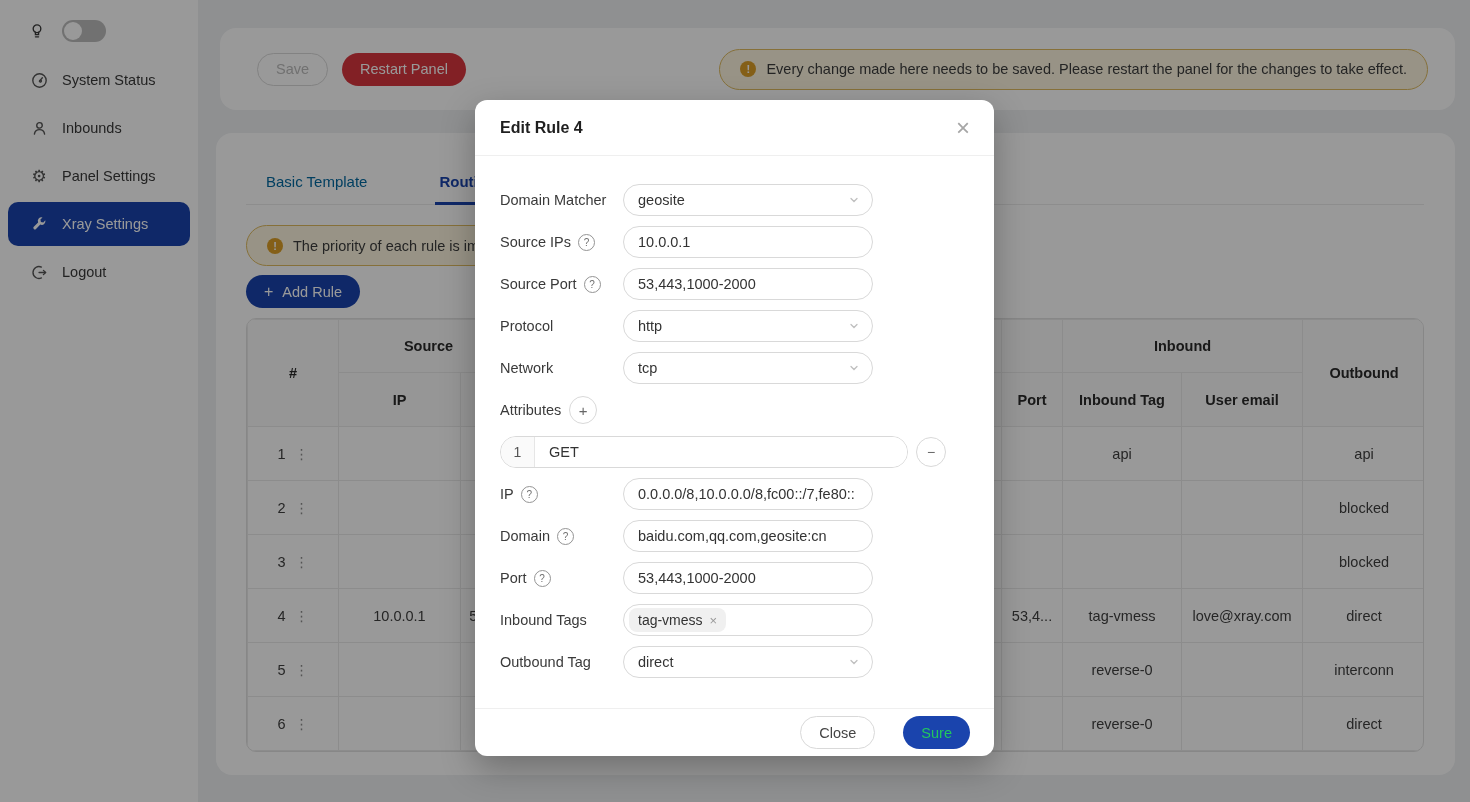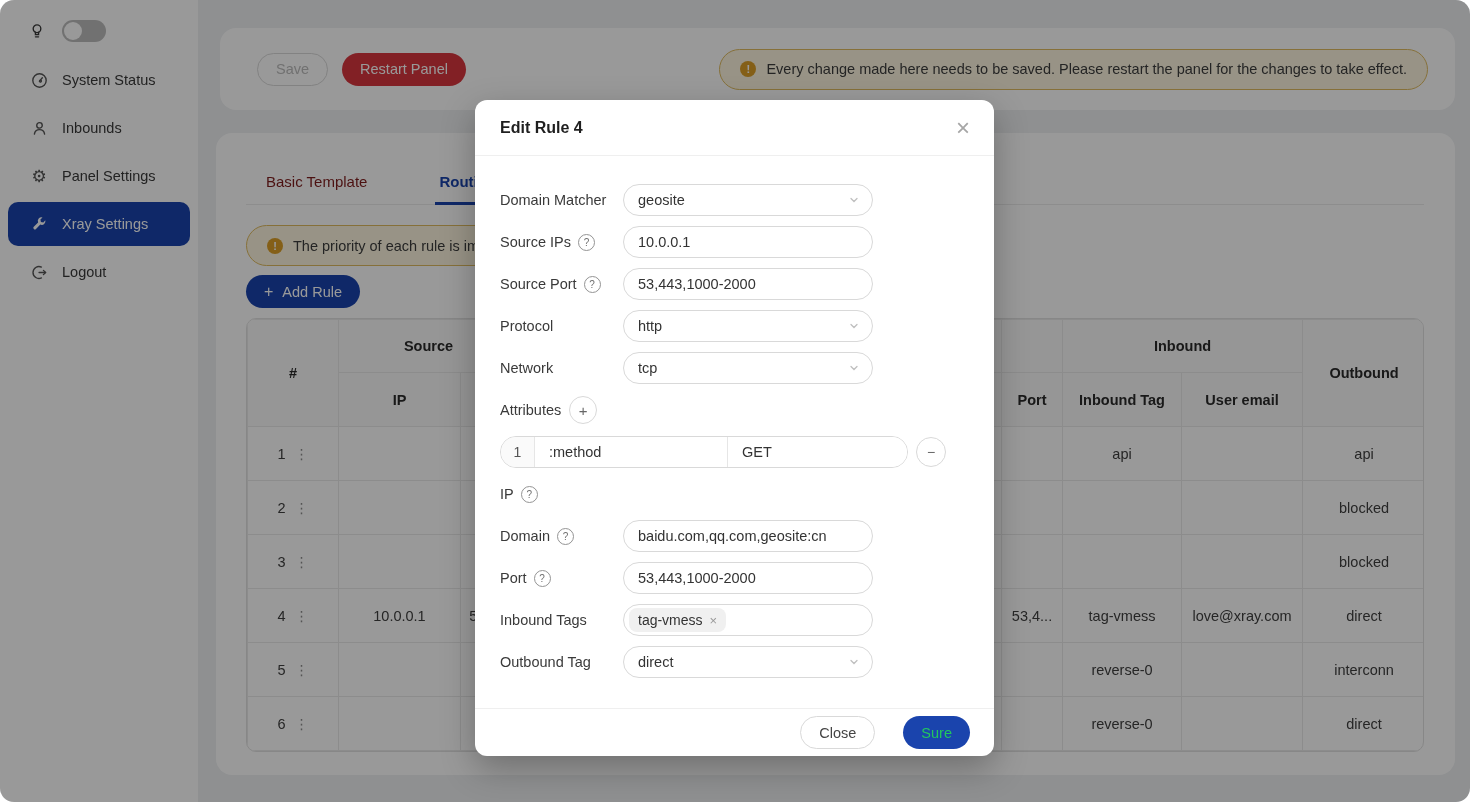--- a/index.html
+++ b/index.html
@@ -1,17 +1,17 @@
 <!DOCTYPE html>
 <html><head>
 <meta charset="utf-8">
 <style>
   html,body{margin:0;padding:0;}
   .page{position:relative;width:1470px;height:802px;background:#eef0f2;overflow:hidden;
-        font-family:"Liberation Sans",sans-serif;border-radius:14px;-webkit-font-smoothing:antialiased;}
+        font-family:"Liberation Sans",sans-serif;-webkit-font-smoothing:antialiased;}
 
   
   .sidebar{position:absolute;left:0;top:0;width:198px;height:100%;background:#ffffff;z-index:1;}
   .theme-row{position:absolute;left:28px;top:20px;display:flex;align-items:center;gap:16px;}
   .bulb{color:#3a3a3a;display:flex;}
   .switch{width:44px;height:22px;border-radius:11px;background:#bdbdbd;position:relative;cursor:pointer;}
   .switch .knob{position:absolute;left:2px;top:2px;width:18px;height:18px;border-radius:50%;background:#fff;}
   .menu{position:absolute;top:56px;left:0;right:0;display:flex;flex-direction:column;}
   .menu-item{height:48px;display:flex;align-items:center;gap:14px;padding-left:30px;color:#3a3a3a;
              font-size:14.5px;cursor:pointer;}
@@ -32,21 +32,21 @@
   .alert{height:41px;border:1px solid #e0bb60;background:#fdf6e0;border-radius:21px;display:flex;
          align-items:center;padding:0 20px;gap:10px;font-size:14.5px;color:#3d3d3d;white-space:nowrap;
          box-sizing:border-box;}
   .alert-right{margin-left:auto;}
   .alert-icon{width:16px;height:16px;min-width:16px;border-radius:50%;background:#dd9f27;color:#fff;
               font-size:11px;font-weight:bold;display:flex;align-items:center;justify-content:center;}
 
   .card2{position:absolute;left:18px;top:133px;right:15px;bottom:27px;}
   .tabs{position:absolute;left:30px;right:31px;top:28px;border-bottom:1px solid #ececec;display:flex;
         gap:64px;padding-left:16px;}
-  .tab{font-size:15px;color:#7f1d1d;padding:12px 4px;cursor:pointer;border-bottom:3px solid transparent;
+  .tab{font-size:15px;color:#0369a1;padding:12px 4px;cursor:pointer;border-bottom:3px solid transparent;
        margin-bottom:-1px;}
   .tab.active{color:#1a44ad;font-weight:bold;border-bottom-color:#1a44ad;}
   .alert2{position:absolute;left:30px;top:92px;width:620px;}
   .btn-add{position:absolute;left:30px;top:142px;background:#1a44ad;color:#fff;gap:9px;}
   .plus-glyph{font-size:16px;line-height:1;}
 
   .table-wrap{position:absolute;left:30px;top:185px;right:31px;border:1px solid #e2e2e2;border-radius:10px;
               overflow:hidden;}
   table{width:100%;border-collapse:collapse;table-layout:fixed;font-size:14.5px;color:#404040;}
   th,td{border:1px solid #e9e9e9;text-align:center;padding:0;overflow:hidden;white-space:nowrap;}
@@ -376,31 +376,31 @@
       </div>
 
       <div class="frow">
         <span class="flabel" style="width:auto;min-width:0;">Attributes</span>
         <span class="attr-plus">+</span>
       </div>
 
       <div class="frow">
         <div class="attr-group">
           <span class="attr-index">1</span>
-          <input class="attr-key" value=":method" style="">
           <input class="attr-val" value="GET" style="">
         </div>
         <span class="attr-minus">−</span>
       </div>
 
       <div class="frow">
         <span class="flabel">
             <span>IP</span>
             <span class="help">?</span>
           </span>
+        <input class="control" value="0.0.0.0/8,10.0.0.0/8,fc00::/7,fe80::" style="">
       </div>
 
       <div class="frow">
         <span class="flabel">
             <span>Domain</span>
             <span class="help">?</span>
           </span>
         <input class="control" value="baidu.com,qq.com,geosite:cn" style="">
       </div>
 

